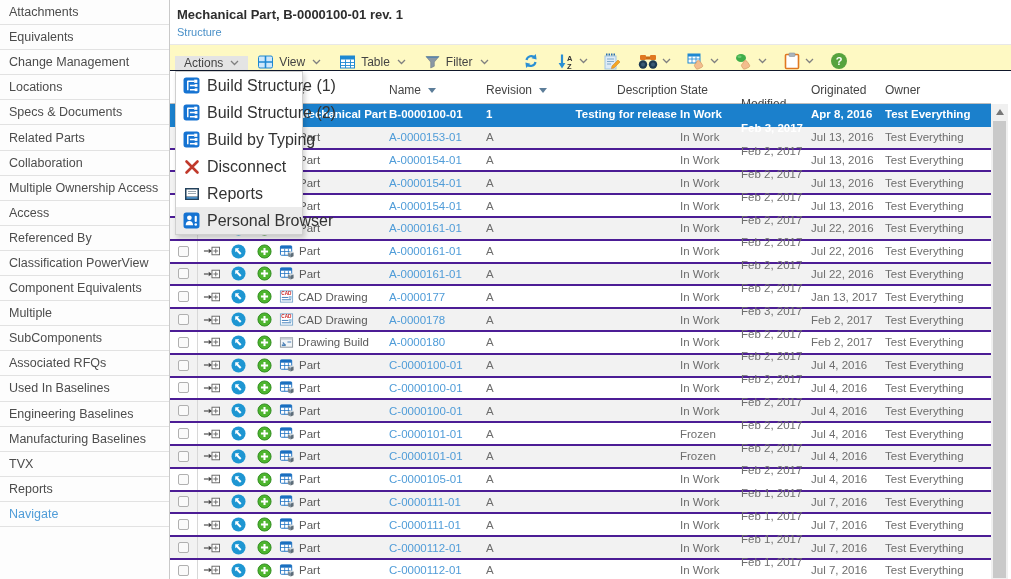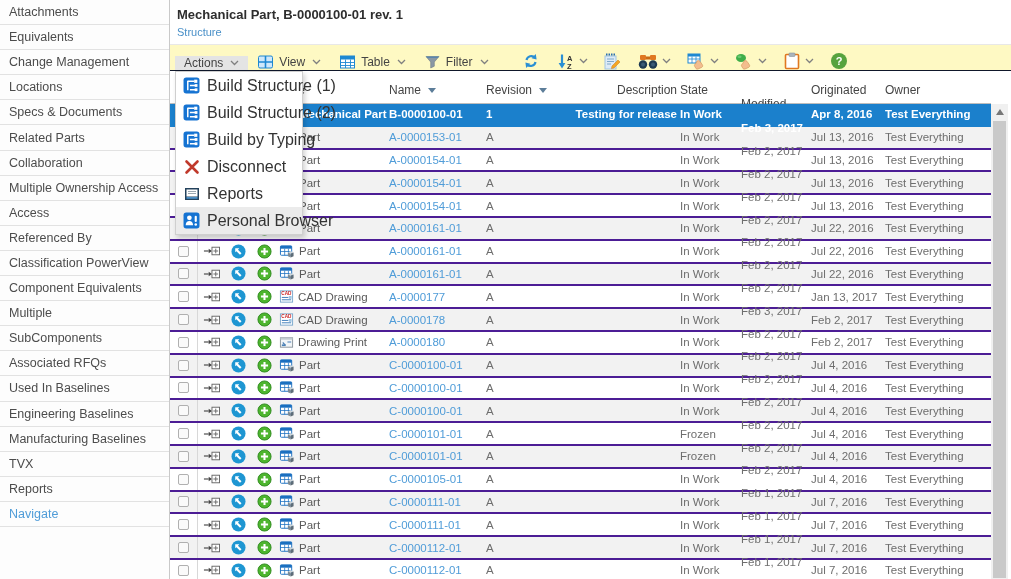--- a/index.html
+++ b/index.html
@@ -866,21 +866,21 @@
         </div>
         <div class="cell c-type">
           <span data-icon="drawing-print">
             <svg width="15" height="15" viewBox="0 0 16 16">
               <rect x="1.5" y="3" width="13" height="10" fill="#f2f5f7" stroke="#8a949c"></rect>
               <rect x="1.5" y="3" width="13" height="2" fill="#c3cbd1"></rect>
               <path d="M4 8l3 3M9 7.5h4" stroke="#4a7fb5" stroke-width="1.2" fill="none"></path>
               <rect x="3" y="10" width="4" height="1.8" fill="#4a7fb5"></rect>
             </svg>
           </span>
-          <span class="type-label">Drawing Print</span>
+          <span class="type-label">Drawing Build</span>
         </div>
         <div class="cell c-name">
           <span class="link">A-0000180</span>
         </div>
         <div class="cell c-rev">A</div>
         <div class="cell c-desc"></div>
         <div class="cell c-state">In Work</div>
         <div class="cell c-mod">Feb 2, 2017</div>
         <div class="cell c-orig">Feb 2, 2017</div>
         <div class="cell c-own">Test Everything</div>

